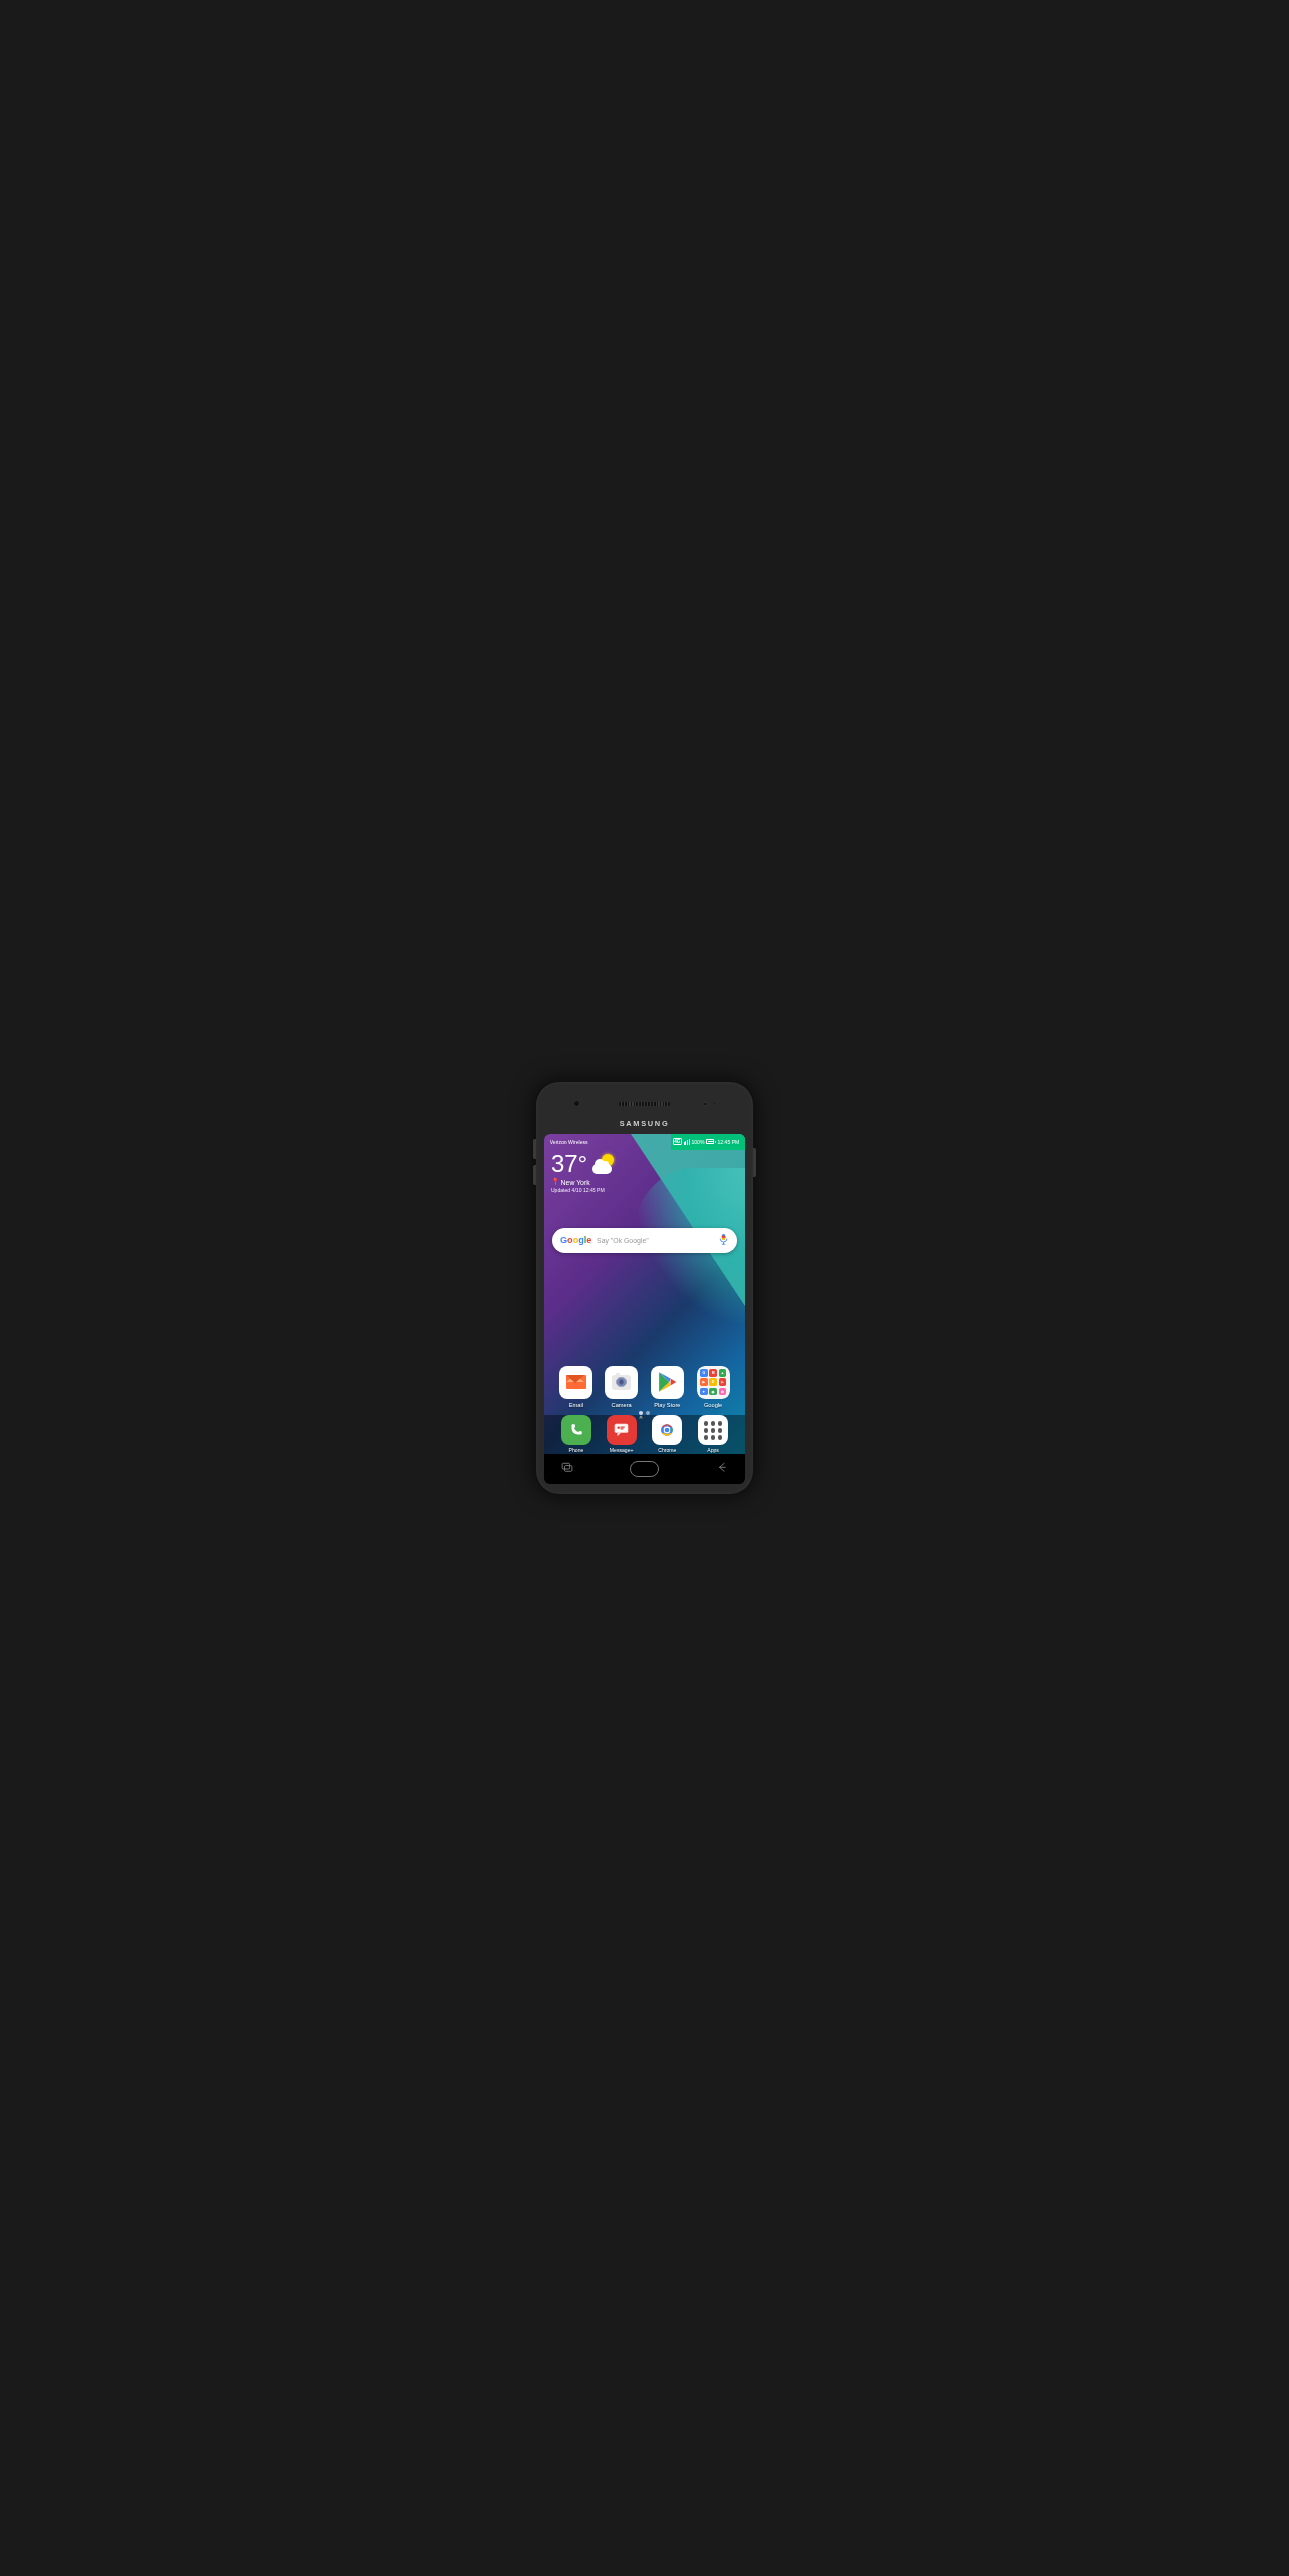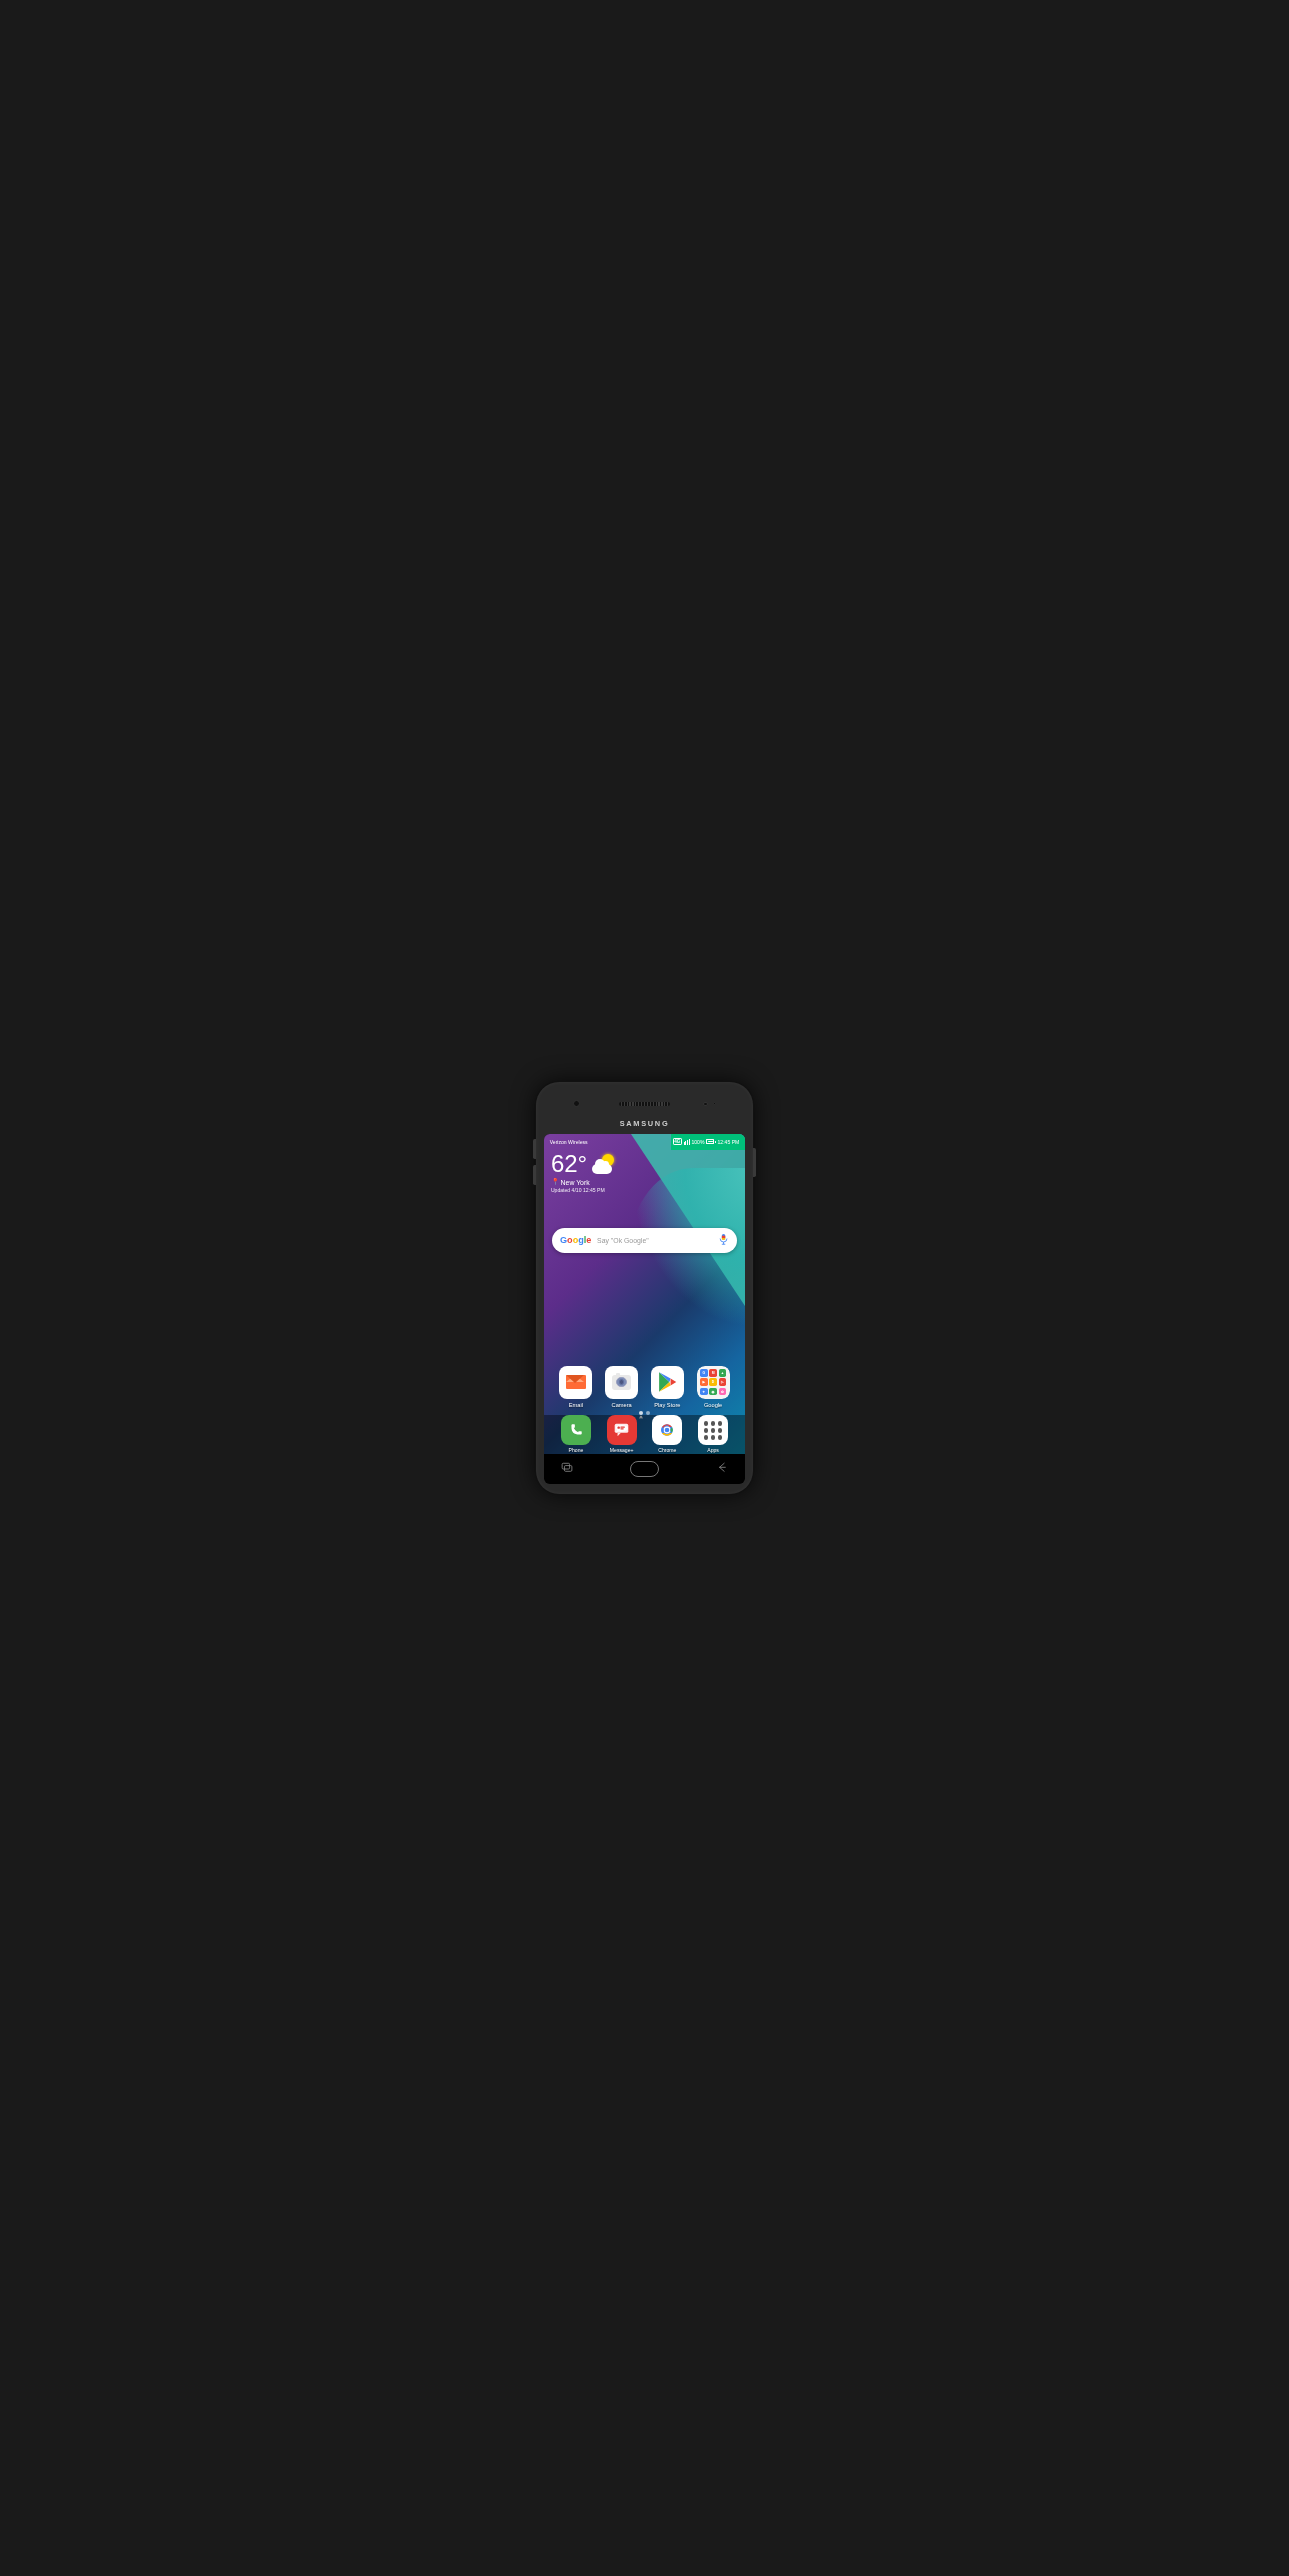--- a/index.html
+++ b/index.html
@@ -703,21 +703,21 @@
                 <div class="battery-fill"></div>
               </div>
               <div class="battery-tip"></div>
             </div>
             <span>12:45 PM</span>
           </div>
         </div>
 
         <div class="weather-widget">
           <div class="weather-temp-row">
-            <span class="weather-temp">62°</span>
+            <span class="weather-temp">37°</span>
             <div class="weather-icon">
               <div class="sun-circle"></div>
               <div class="cloud-shape"></div>
             </div>
           </div>
           <div class="weather-location">
             <span>📍</span>
             <span>New York</span>
           </div>
           <div class="weather-updated">Updated 4/10 12:45 PM</div>

